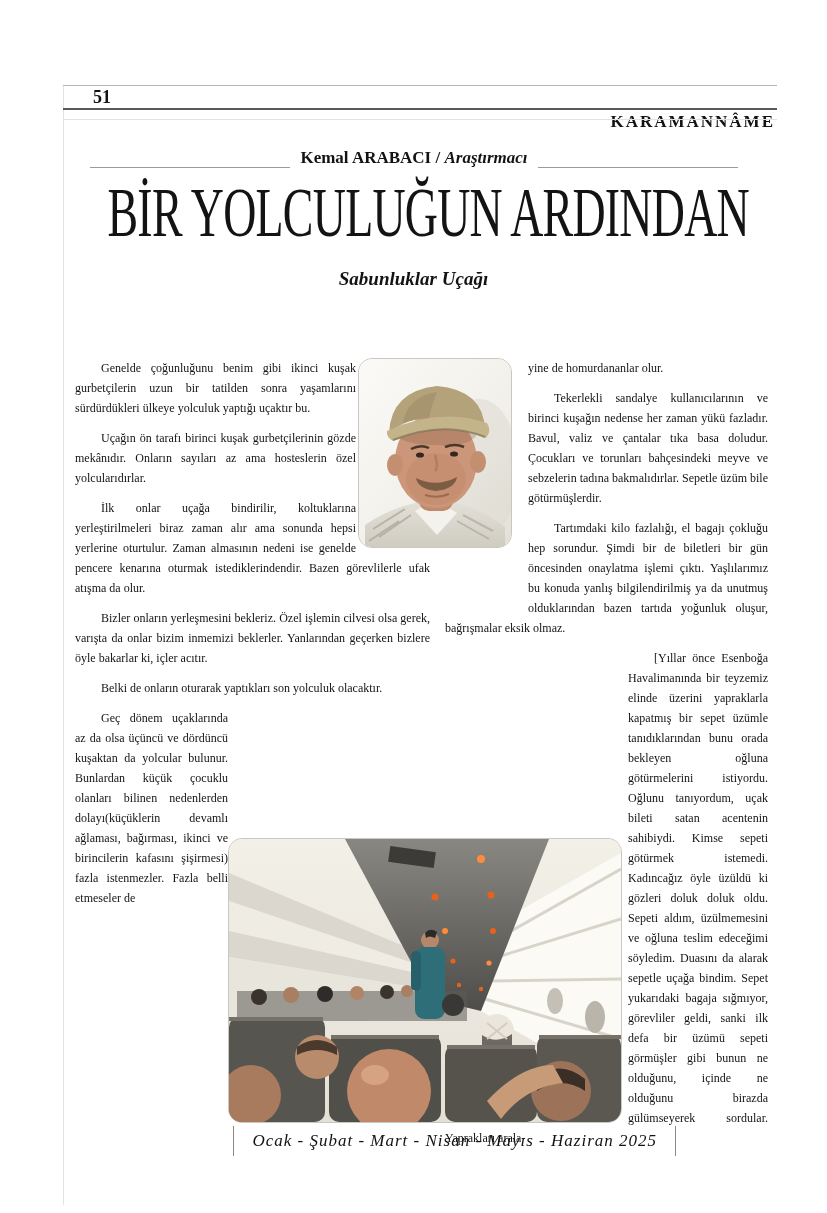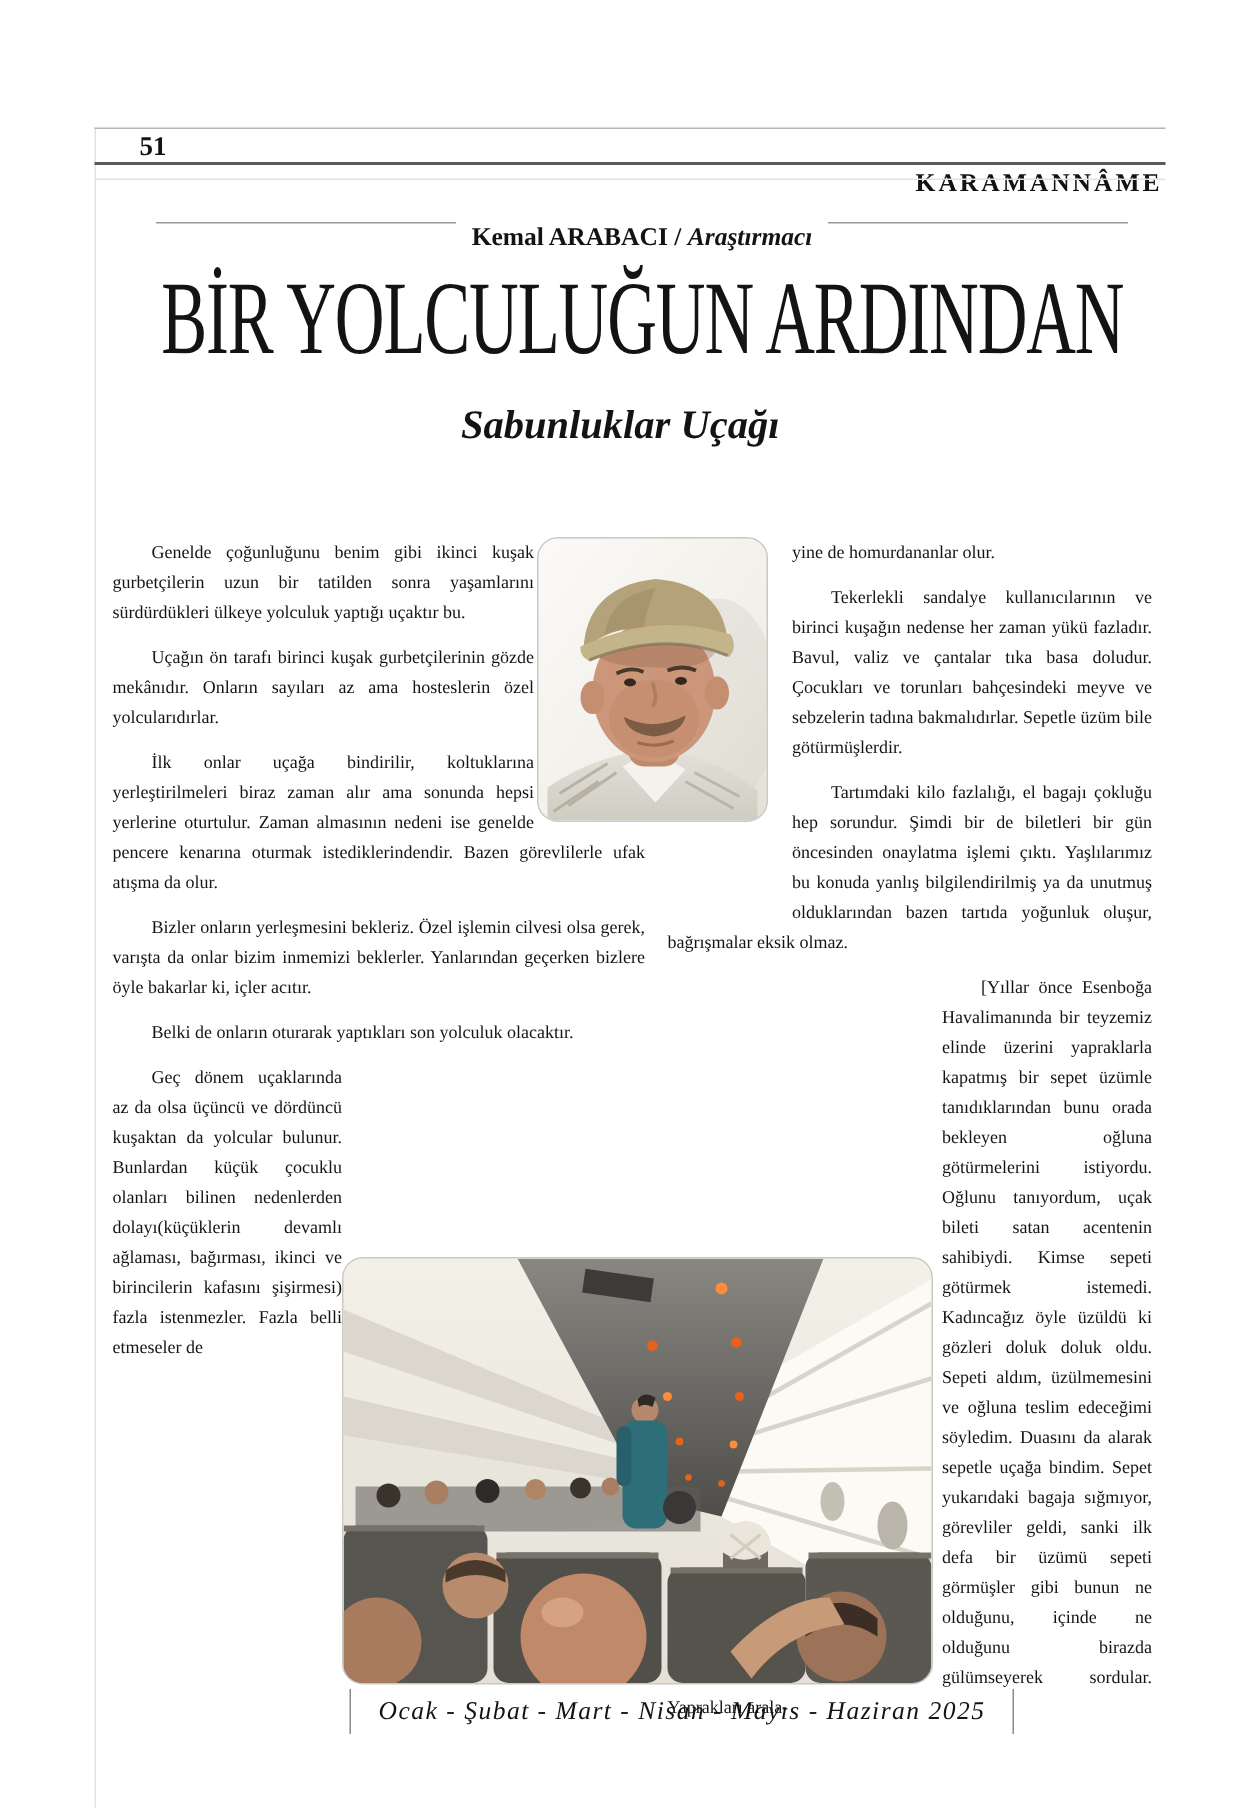--- a/index.html
+++ b/index.html
@@ -11,36 +11,36 @@
   .edge-v{position:absolute;left:63px;top:85px;width:1px;height:1120px;background:#e3e3e1;}
 
   
   .rule-top{position:absolute;left:63px;top:85px;width:714px;height:1px;background:#b5b5b3;}
   .rule-mid{position:absolute;left:63px;top:108px;width:714px;height:2px;background:#5a5a58;}
   .rule-low{position:absolute;left:63px;top:119px;width:714px;height:1px;background:#e2e2e0;}
   .pageno{position:absolute;left:93px;top:87px;font-size:18px;font-weight:bold;text-align:center;}
   .journal{position:absolute;right:52px;top:88px;font-size:17px;font-weight:bold;letter-spacing:2px;margin-top:24px;}
 
   
-  .byline-wrap{position:absolute;left:104px;top:148px;width:648px;display:flex;align-items:flex-start;}
+  .byline-wrap{position:absolute;left:90px;top:148px;width:648px;display:flex;align-items:flex-end;}
   .byline-rule{flex:1;height:1px;background:#9a9a98;}
   .byline-text{padding:0 10px;font-size:17px;white-space:nowrap;}
   .byline-text .author{font-weight:bold;}
   .byline-text .sep{font-weight:bold;}
   .byline-text .role{font-weight:bold;font-style:italic;}
 
   
   .title{
     position:absolute;left:0;top:178px;width:827px;text-align:center;
     font-size:62px;letter-spacing:-1px;white-space:nowrap;
     transform:scale(0.74,1.12);transform-origin:50% 50%;
   }
   .subtitle{
     position:absolute;left:0;top:268px;width:827px;text-align:center;
-    font-size:27px;font-weight:bold;font-style:italic;
+    font-size:19px;font-weight:bold;font-style:italic;
   }
 
   
   .flow{position:absolute;font-size:12px;line-height:20px;text-align:justify;}
   .flow p{margin:0 0 10px 0;}
   .flow p.ind{text-indent:26px;}
   .flow-left{left:75px;top:358px;width:355px;}
   .flow-right{left:445px;top:358px;width:323px;}
   .sp{background:transparent;}
   .sp-a{float:right;width:74px;height:196px;}

